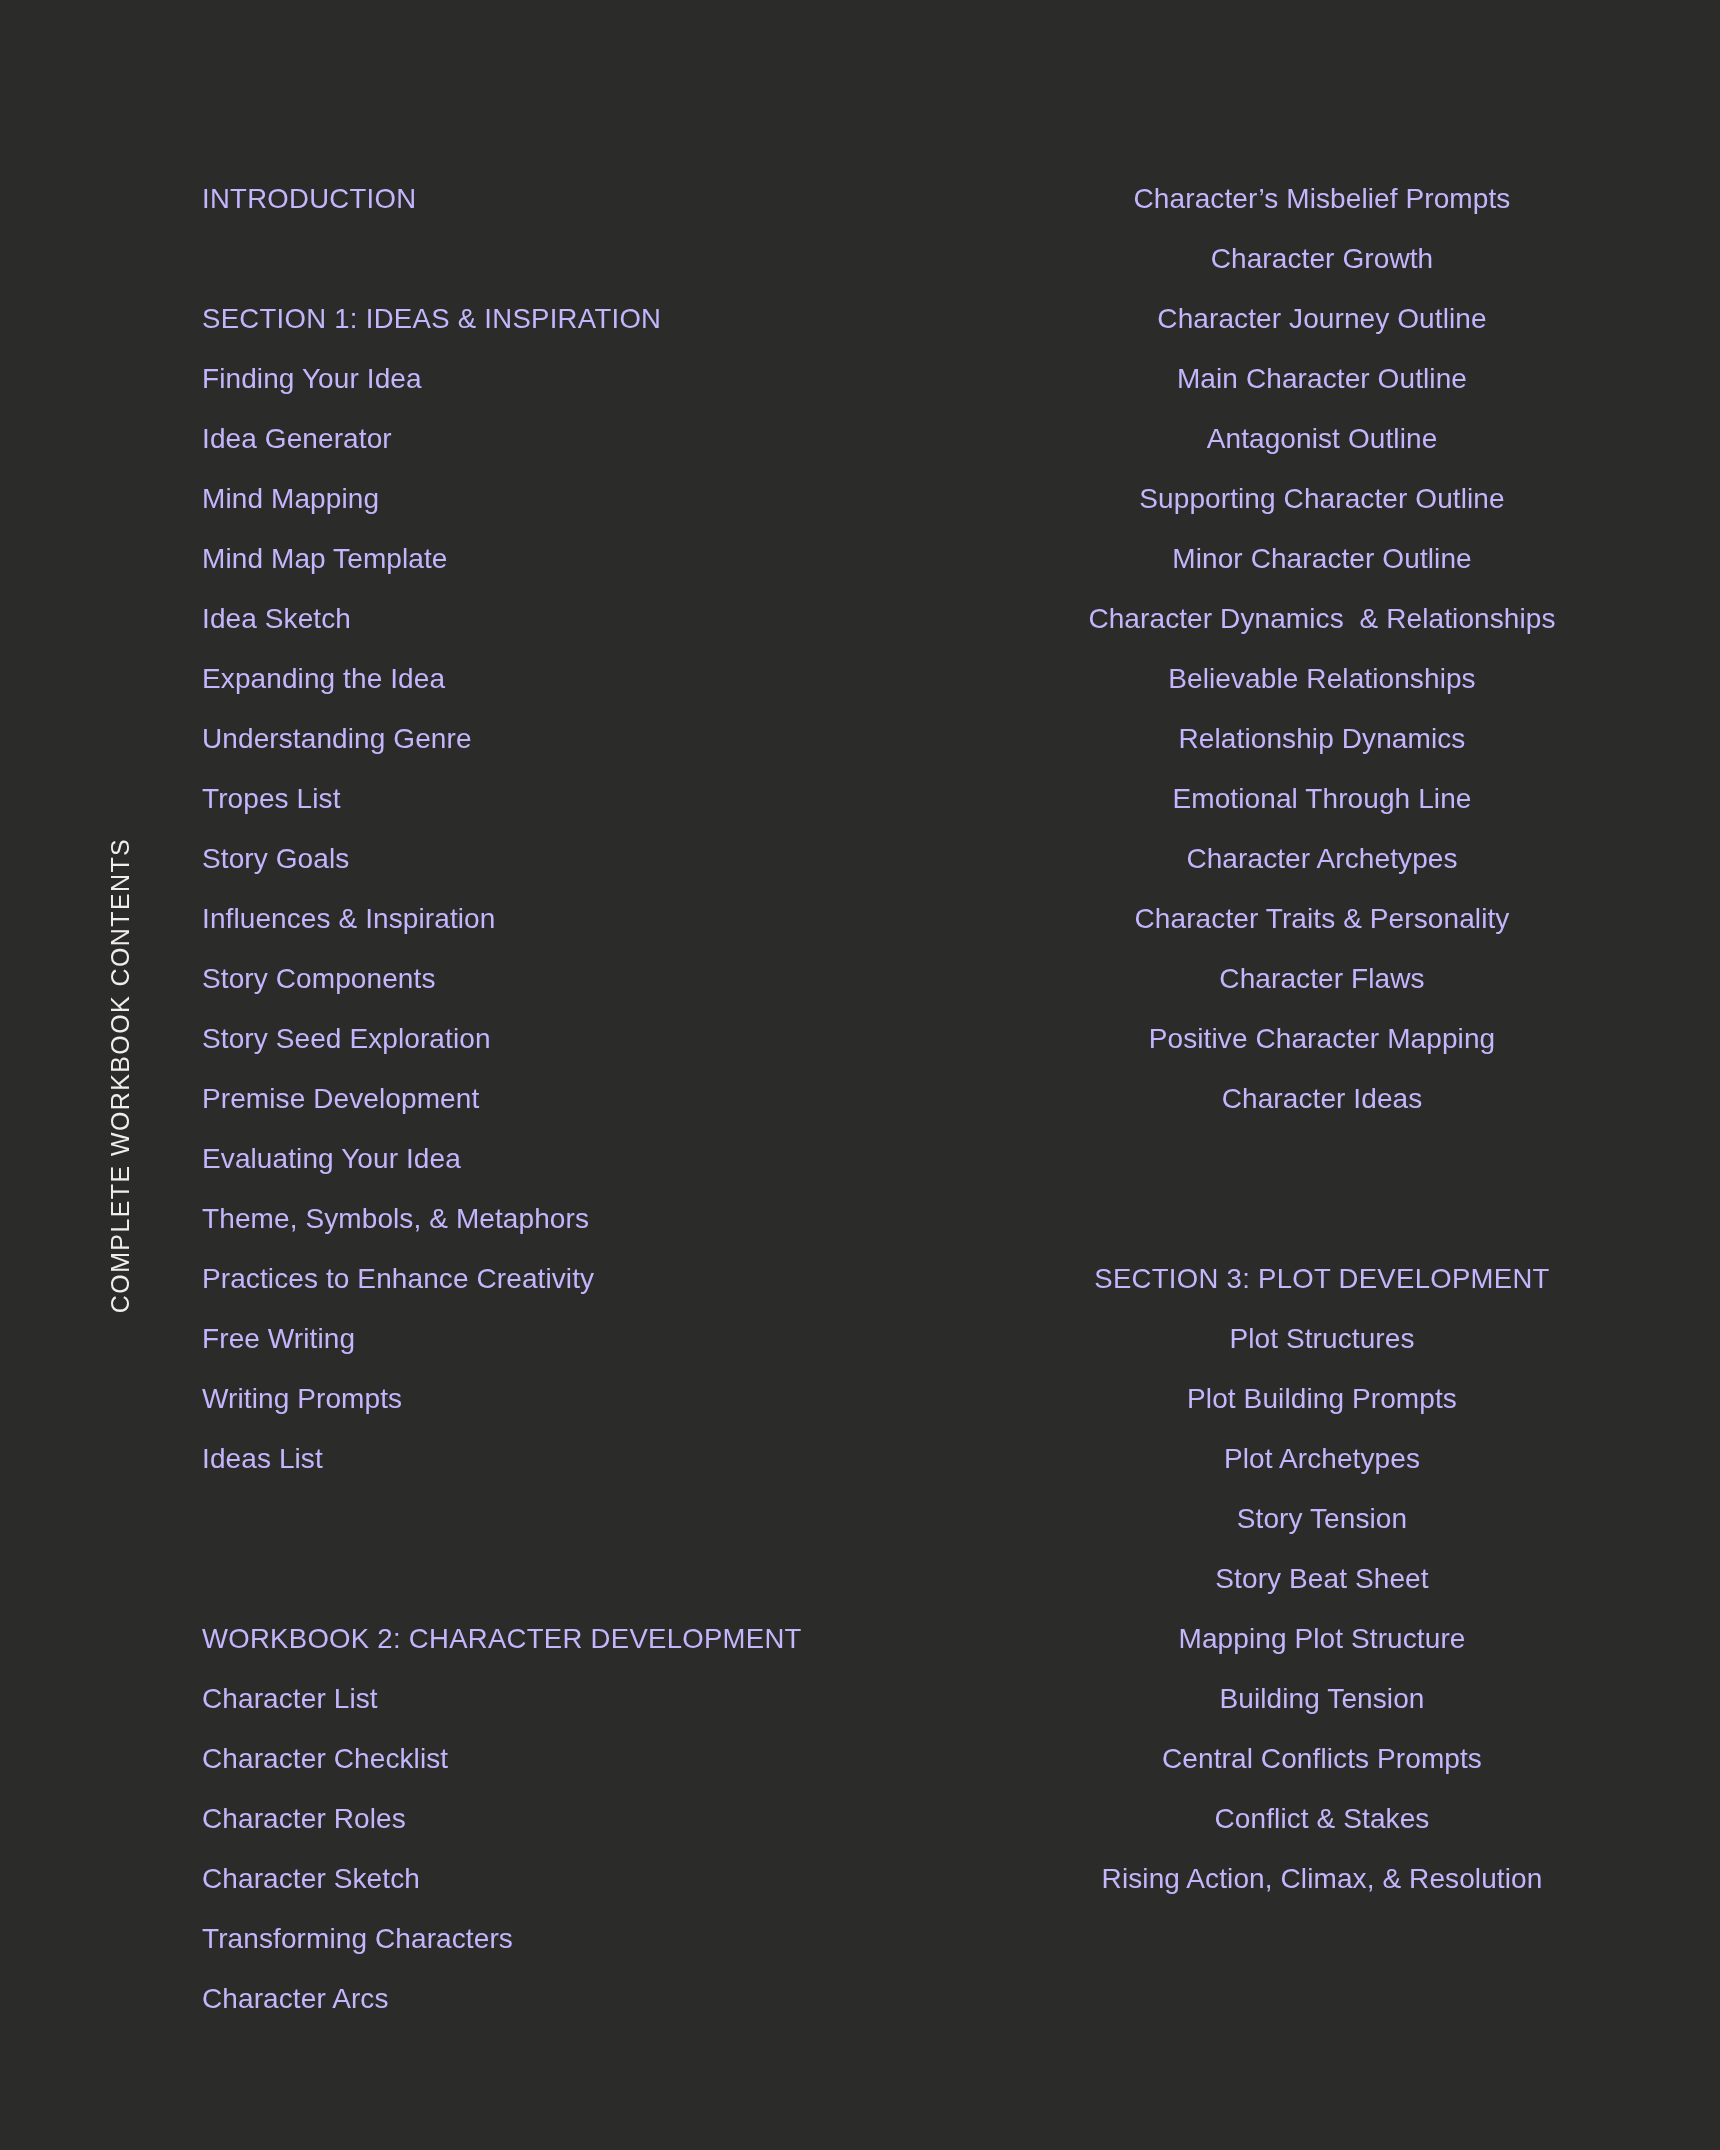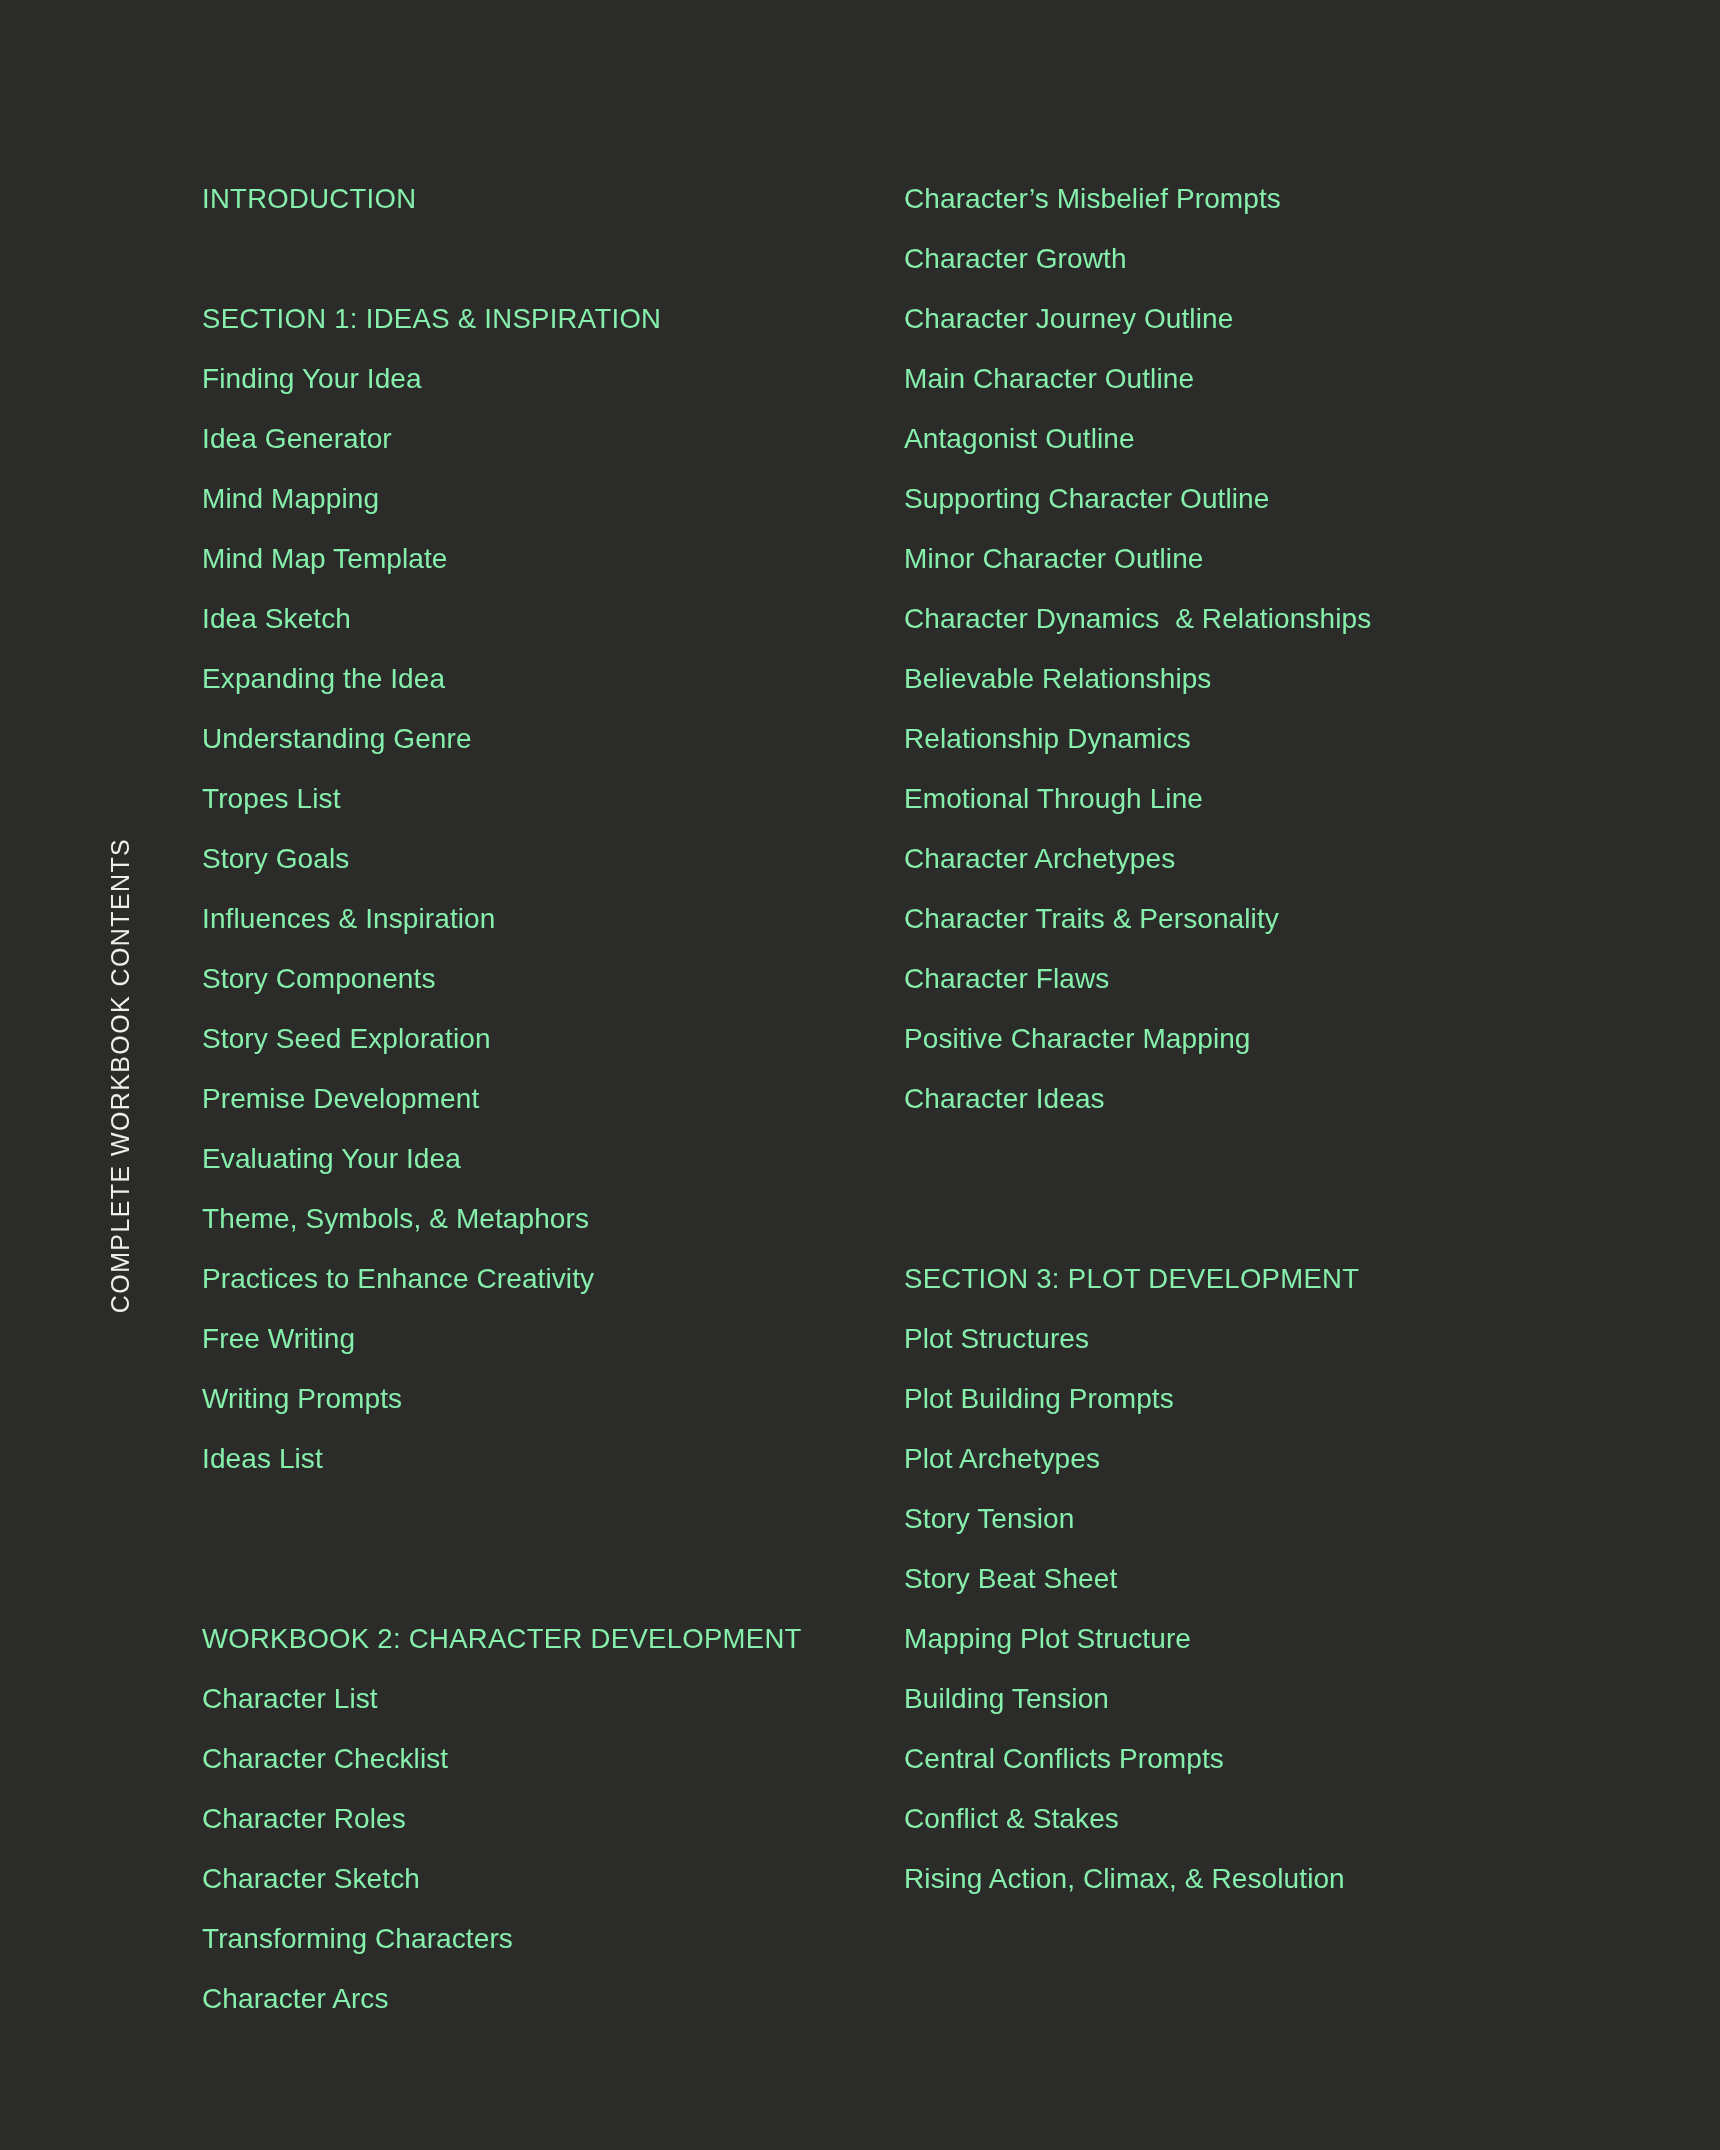--- a/index.html
+++ b/index.html
@@ -43,24 +43,24 @@
     left: 0;
     top: 0;
     width: 1721px;
     height: 2151px;
   }
   .col {
     position: absolute;
     top: 169px;
   }
   .col-left  { left: 202px; width: 654px; }
-  .col-right { left: 904px; width: 706px; }
+  .col-right { left: 969px; width: 706px; text-align: center; }
 
   .entry {
-    color: #86efac;
+    color: #c4b5fd;
     font-size: 28px;
     line-height: 60px;
     height: 60px;
     white-space: pre;
     font-weight: 400;
     letter-spacing: 0.1px;
   }
   .entry.heading {
     font-size: 27.5px;
     letter-spacing: 0.3px;

